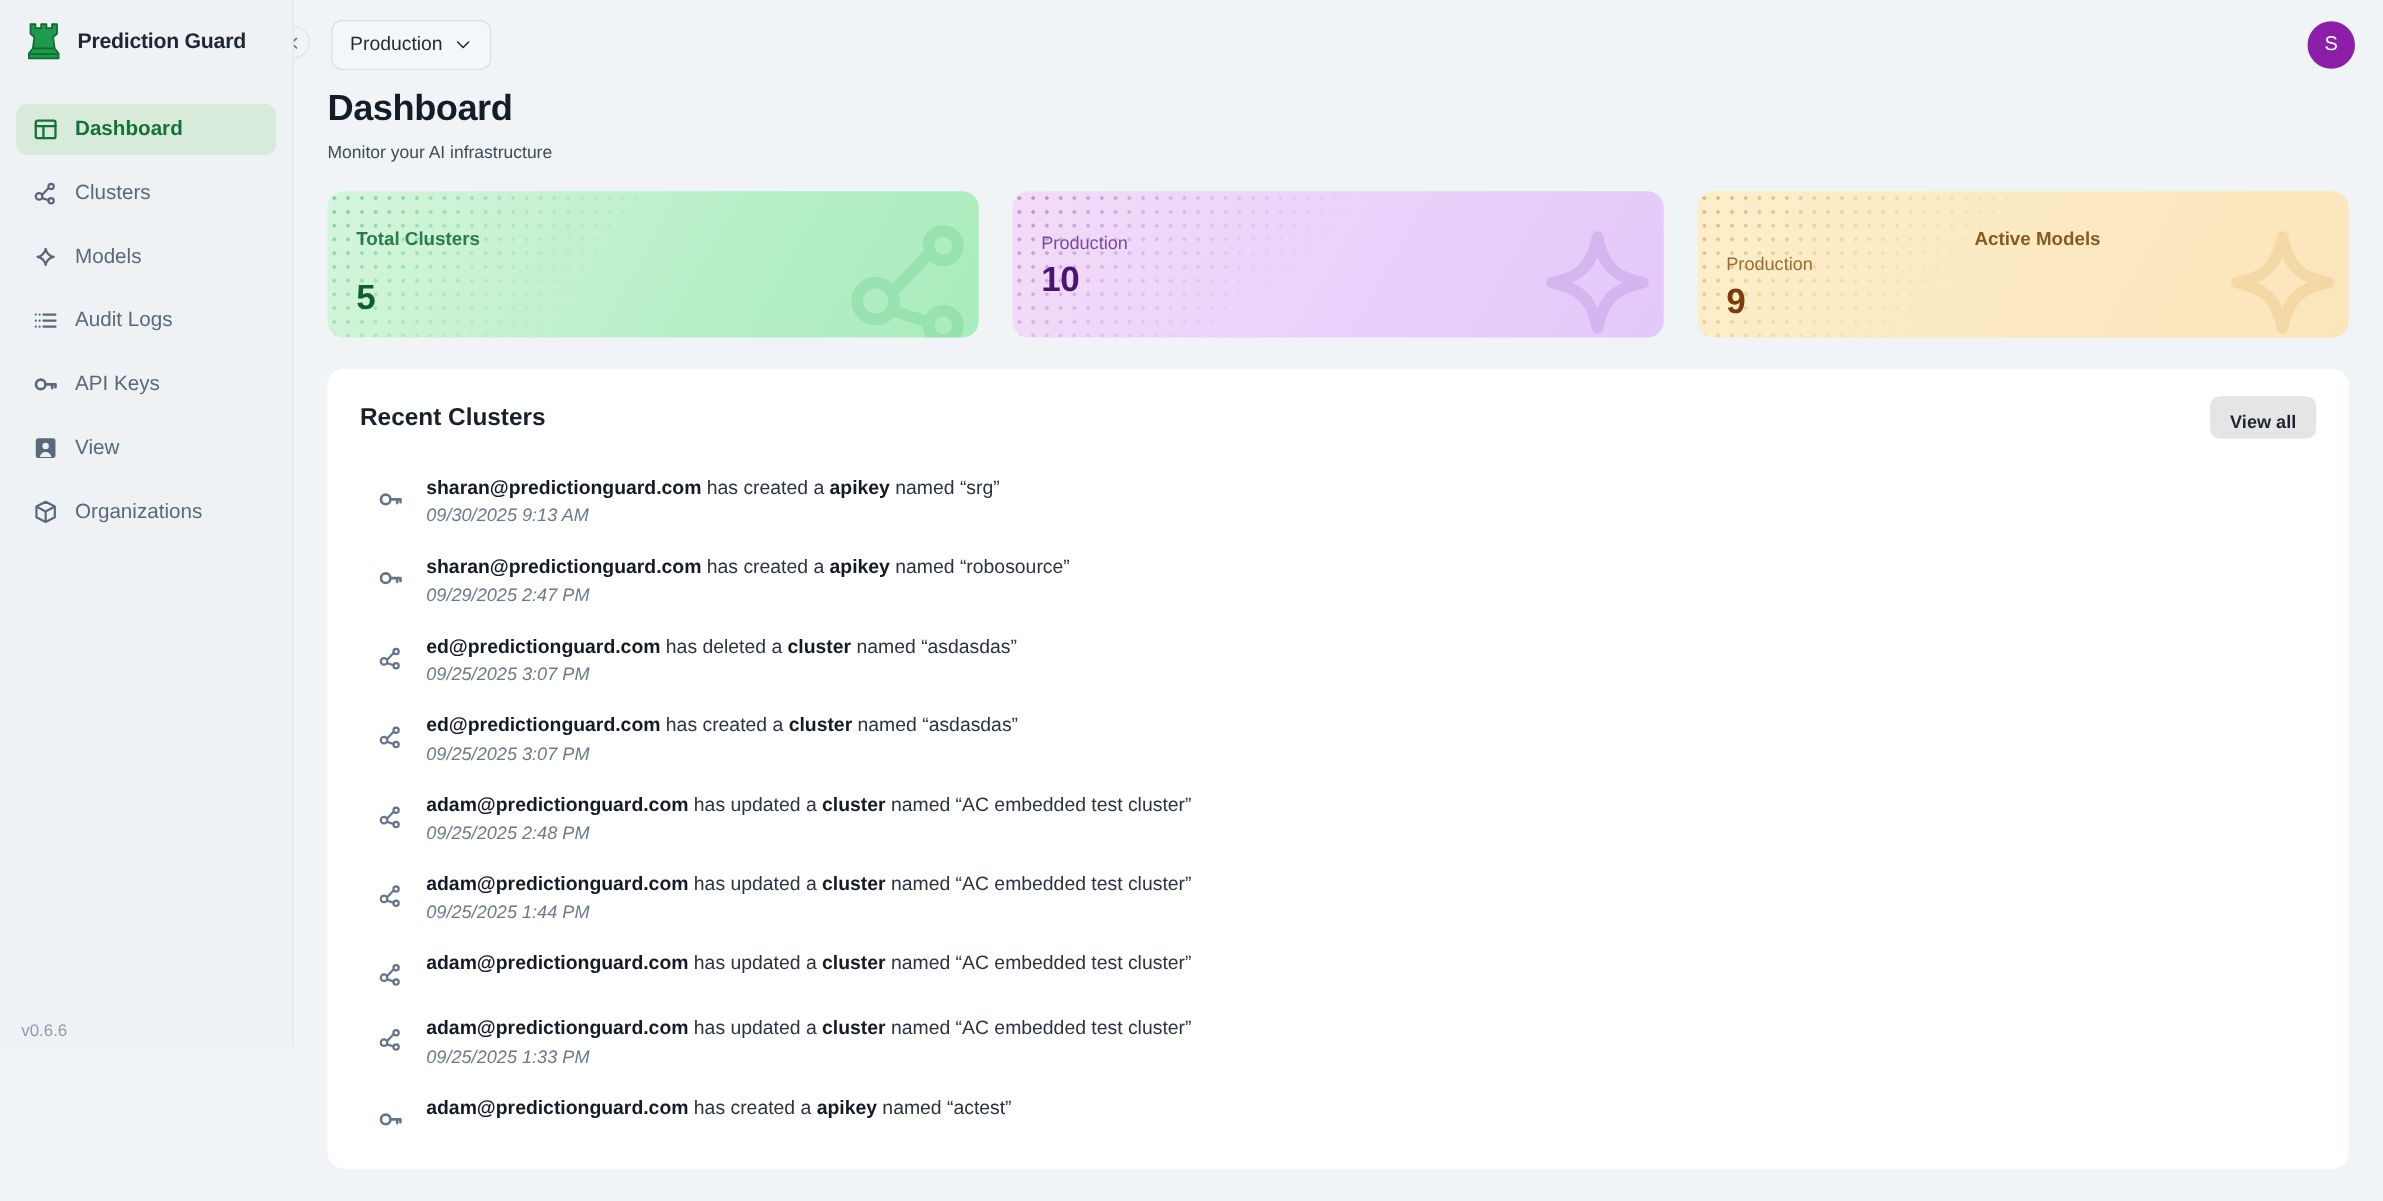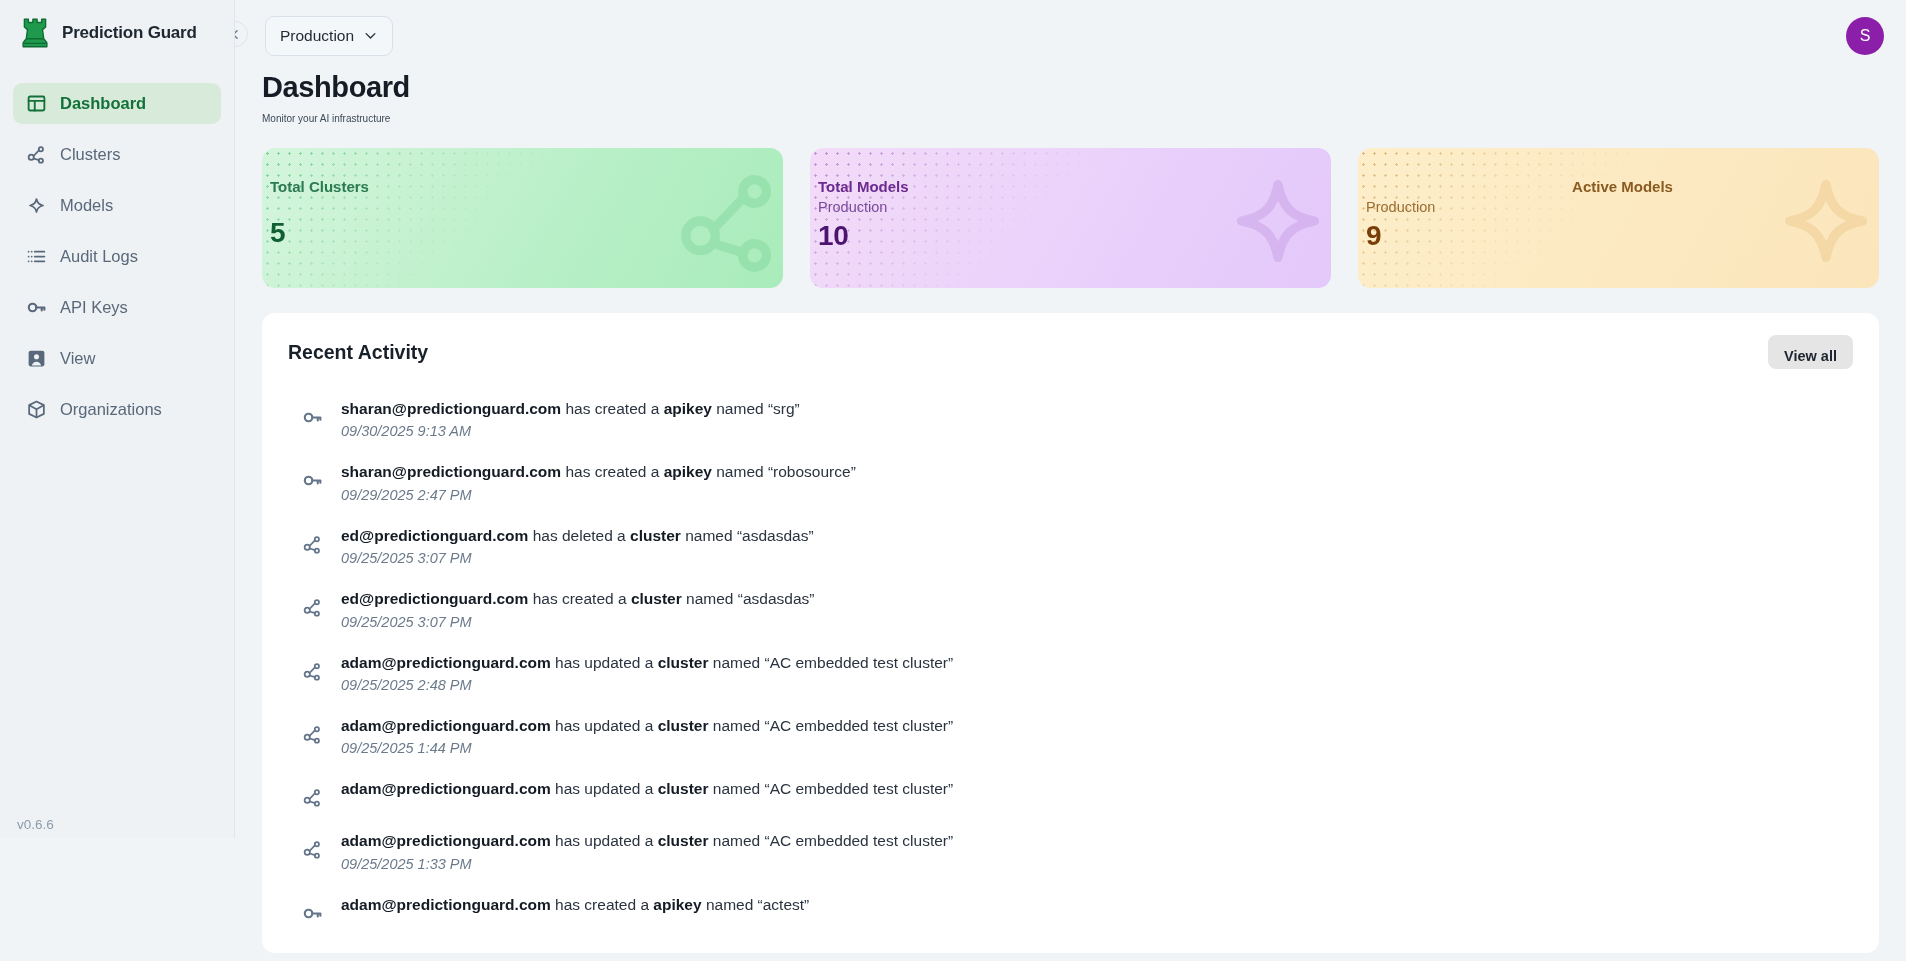--- a/index.html
+++ b/index.html
@@ -57,27 +57,27 @@
   }
   .avatar {
     margin-left: auto; width: 38px; height: 38px; border-radius: 50%;
     background: #8b1fa9; color: #fff; font-size: 16px; font-weight: 500;
     display: flex; align-items: center; justify-content: center; cursor: pointer;
   }
 
   .content { flex: 1 1 auto; padding: 0 27px 0 27px; overflow: hidden; }
 
   .page-title { font-size: 29px; font-weight: 700; color: #151c25; letter-spacing: -.4px; }
-  .page-sub { font-size: 10px; color: #3d4a58; margin-top: 9px; }
+  .page-sub { font-size: 14px; color: #3d4a58; margin-top: 9px; }
 
   
   .cards { display: flex; gap: 27px; margin-top: 24px; }
   .card {
-    flex: 1 1 0; height: 140px; border-radius: 13px;
-    position: relative; overflow: hidden; padding: 30px 0 0 8px;
+    flex: 1 1 0; height: 117px; border-radius: 13px;
+    position: relative; overflow: hidden; padding: 30px 0 0 23px;
   }
   .card .dots {
     position: absolute; inset: 0;
     background-image: radial-gradient(currentColor 1.35px, transparent 1.4px);
     background-size: 11px 11px;
     -webkit-mask-image: linear-gradient(135deg, rgba(0,0,0,.75) 0%, rgba(0,0,0,.25) 26%, rgba(0,0,0,0) 46%);
     mask-image: linear-gradient(135deg, rgba(0,0,0,.75) 0%, rgba(0,0,0,.25) 26%, rgba(0,0,0,0) 46%);
     pointer-events: none;
   }
   .card .wm { position: absolute; right: -6px; top: 14px; width: 118px; height: 118px; opacity: .28; pointer-events: none; }
@@ -248,40 +248,39 @@
           </svg>
           <div class="card-label">Total Clusters</div>
           <div class="card-value solo">5</div>
         </div>
 
         <div class="card purple">
           <div class="dots"></div>
           <svg class="wm" viewBox="0 0 24 24" fill="none" stroke="currentColor" stroke-width="1.9" stroke-linejoin="round">
             <path d="M12 2.6c.9 4.6 2.8 6.6 7.4 7.4-4.6.9-6.5 2.8-7.4 7.4-.9-4.6-2.8-6.5-7.4-7.4 4.6-.8 6.5-2.8 7.4-7.4z" transform="translate(0 2)"></path>
           </svg>
-          <div class="card-label">Total Models</div>
           <div class="card-env">Production</div>
           <div class="card-value">10</div>
         </div>
 
         <div class="card amber">
           <div class="dots"></div>
           <svg class="wm" viewBox="0 0 24 24" fill="none" stroke="currentColor" stroke-width="1.9" stroke-linejoin="round">
             <path d="M12 2.6c.9 4.6 2.8 6.6 7.4 7.4-4.6.9-6.5 2.8-7.4 7.4-.9-4.6-2.8-6.5-7.4-7.4 4.6-.8 6.5-2.8 7.4-7.4z" transform="translate(0 2)"></path>
           </svg>
           <div class="card-label">Active Models</div>
           <div class="card-env">Production</div>
           <div class="card-value">9</div>
         </div>
 
       </div>
 
       <section class="panel">
         <div class="panel-head">
-          <h2 class="panel-title">Recent Activity</h2>
+          <h2 class="panel-title">Recent Clusters</h2>
           <button class="view-all">View all</button>
         </div>
         <div class="activity-list" id="activity-list">
             <div class="activity-row">
               <span class="act-ico"><svg viewBox="0 0 24 24" width="21" height="21">
                   <circle cx="7.5" cy="12" r="4.3" fill="none" stroke="currentColor" stroke-width="2.4"></circle>
                   <path d="M11.6 12H21M18 12v3.4M21 12v2.6" fill="none" stroke="currentColor" stroke-width="2.4" stroke-linecap="round"></path>
                 </svg></span>
               <div class="act-body">
                 <div class="act-text"><b>sharan@predictionguard.com</b> has created a <b>apikey</b> named “srg”</div>

